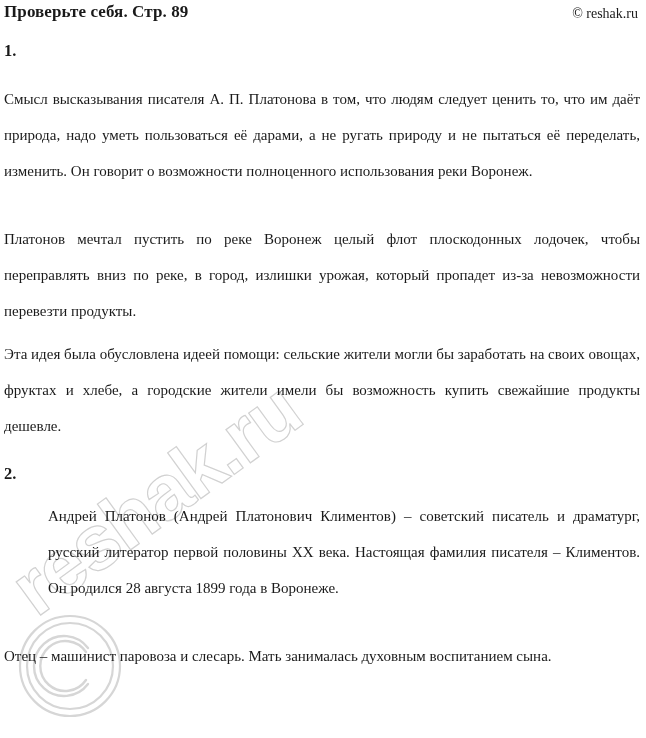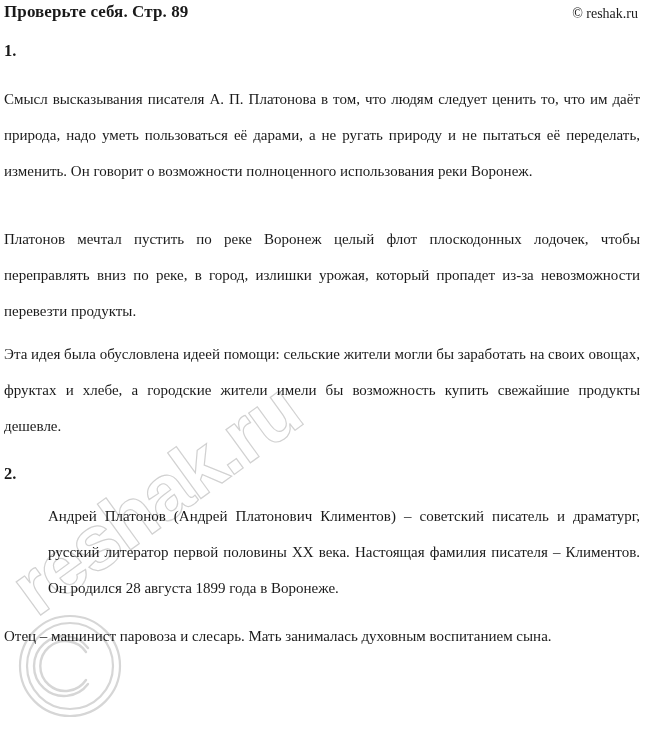--- a/index.html
+++ b/index.html
@@ -65,21 +65,21 @@
     text-align: justify;
     text-justify: inter-word;
     margin: 0;
     padding: 0;
     hyphens: none;
   }
   .para.p1  { margin-top: 21px; }
   .para.p2  { margin-top: 32px; }
   .para.p3  { margin-top: 7px; }
   .para.p5  { margin-top: 16px; margin-left: 44px; }
-  .para.p6  { margin-top: 12px; }
+  .para.p6  { margin-top: 32px; }
 
   
   .watermark {
     position: absolute;
     z-index: 1;
     pointer-events: none;
     user-select: none;
   }
   .watermark-text {
     left: -6px;

